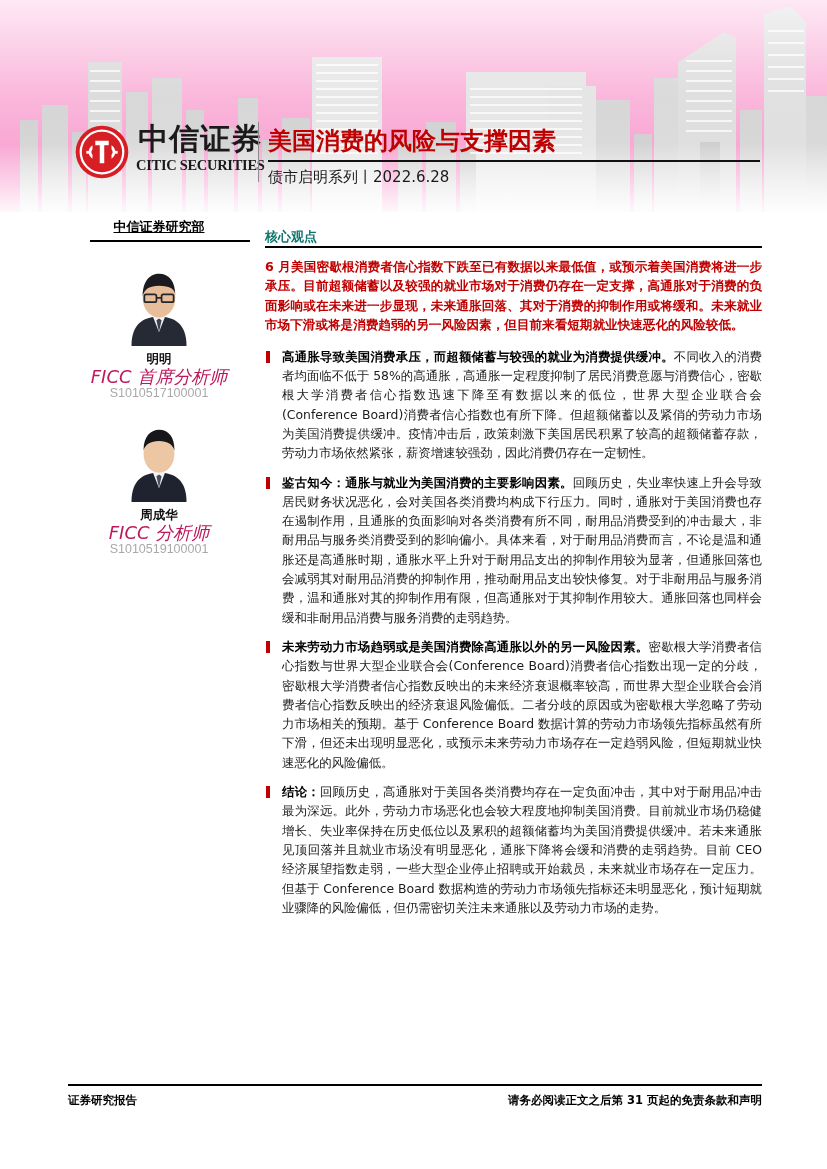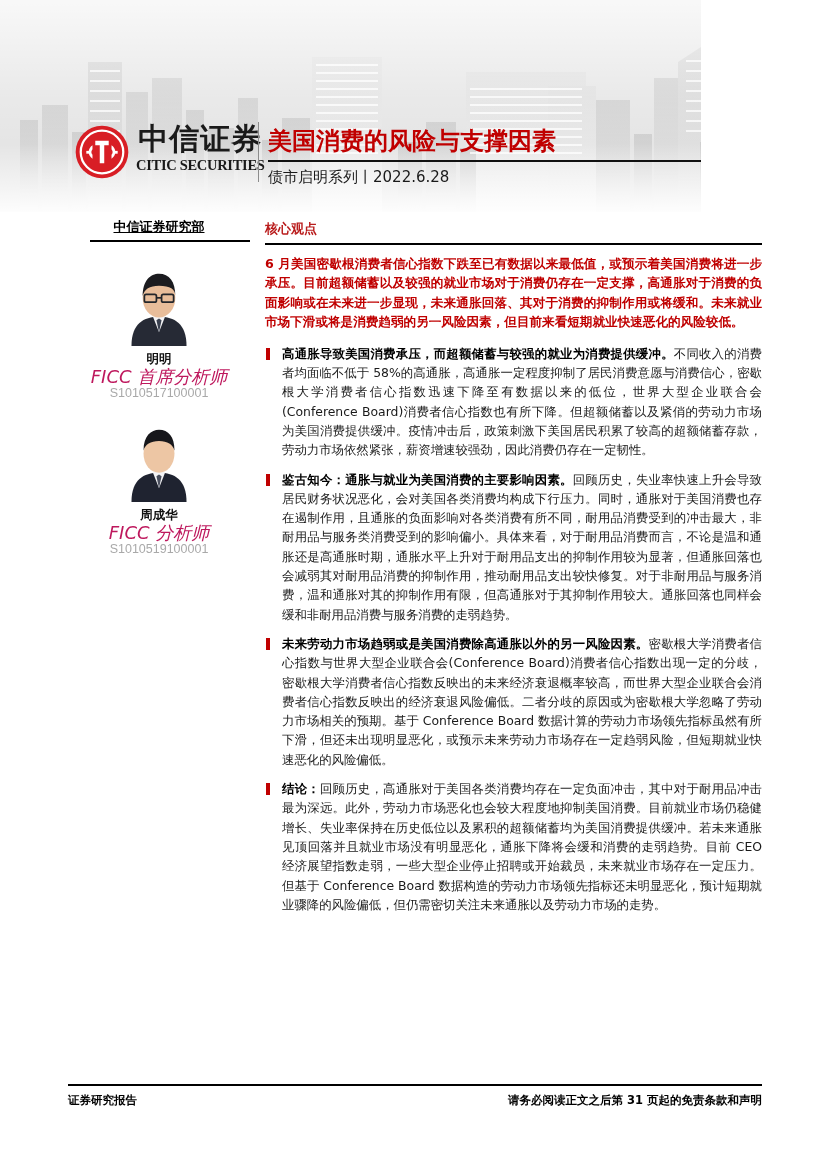--- a/index.html
+++ b/index.html
@@ -16,24 +16,24 @@
     width: 827px;
     height: 1169px;
     background: #ffffff;
     overflow: hidden;
   }
 
   
   .banner {
     position: absolute;
     left: 0; top: 0;
-    width: 701px;
+    width: 827px;
     height: 212px;
     overflow: hidden;
-    background: #e5e5e5;
+    background: #f9a8d4;
   }
   .skyline {
     position: absolute;
     left: 0; top: 0;
     width: 827px;
     height: 212px;
   }
   .banner-fade {
     position: absolute;
     left: 0; top: 0;
@@ -180,22 +180,22 @@
     position: absolute;
     left: 265px;
     top: 220px;
     width: 497px;
   }
   .section-heading {
     font-family: "DejaVu Sans", "Liberation Sans", sans-serif;
     font-weight: bold;
     font-size: 13px;
     line-height: 18px;
-    color: #b91c1c;
-    padding-bottom: 5px;
+    color: #0f766e;
+    margin-top: 8px;
   }
   .section-rule {
     width: 497px;
     height: 1.8px;
     background: #000;
     margin-bottom: 9px;
   }
 
   .summary {
     font-family: "DejaVu Sans", "Liberation Sans", sans-serif;

